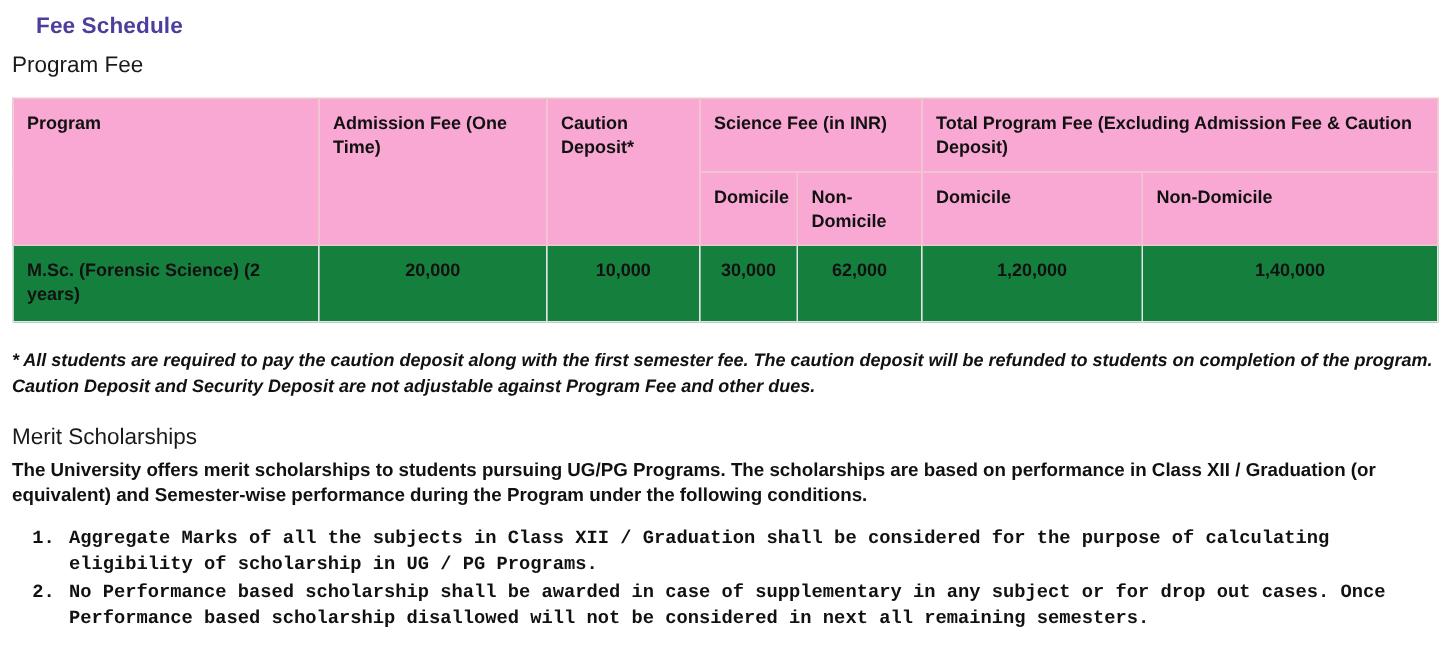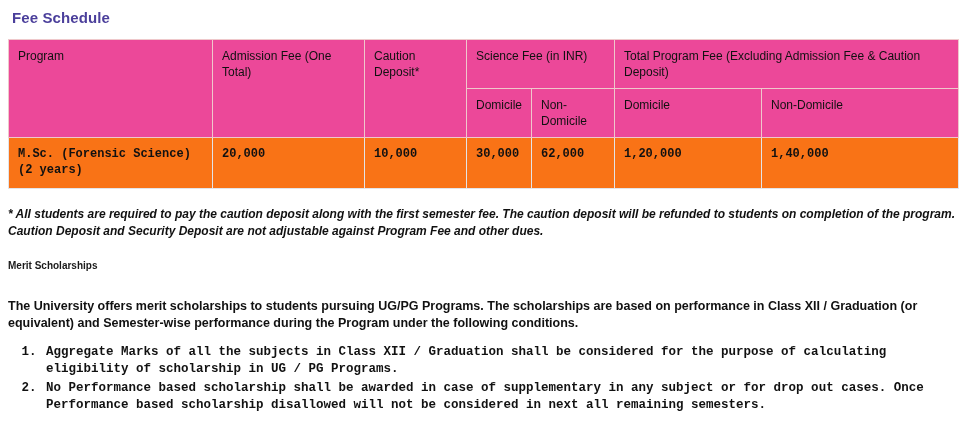--- a/index.html
+++ b/index.html
@@ -18,21 +18,21 @@
     width: 965px;
     height: 440px;
     position: relative;
     box-sizing: border-box;
     padding: 0 8px;
   }
   .fee-schedule-title {
     color: #4b3f9b;
     font-size: 15px;
     font-weight: bold;
-    margin: 9px 0 0 4px;
+    margin: 9px 0 0 16px;
     line-height: 18px;
     letter-spacing: 0.1px;
   }
   .program-fee-title {
     font-size: 15px;
     font-weight: normal;
     color: #1a1a1a;
     margin: 8px 0 0 0;
     line-height: 18px;
   }
@@ -52,69 +52,68 @@
     border: 1px solid #dcdde1;
   }
   table.fee-table th,
   table.fee-table td {
     border: 1px solid #e3e4e8;
     font-size: 12px;
     padding: 8px 9px;
     vertical-align: top;
   }
   table.fee-table thead th {
-    background: #ec4899;
-    font-weight: normal;
+    background: #f9a8d4;
+    font-weight: bold;
     text-align: left;
     color: #111111;
     border-color: #efc8cb;
     line-height: 16px;
   }
   table.fee-table thead th.center {
     text-align: left;
   }
   table.fee-table tbody td {
-    background: #f97316;
+    background: #15803d;
     font-weight: bold;
     color: #111111;
     line-height: 16px;
     height: 34px;
-    font-family: Liberation Mono, monospace;
   }
   table.fee-table tbody td.num {
-    text-align: left;
+    text-align: center;
   }
   .col-program   { width: 204px; }
   .col-admission { width: 152px; }
   .col-caution   { width: 102px; }
   .col-dom       { width: 65px; }
   .col-nondom    { width: 83px; }
   .col-tdom      { width: 147px; }
   .col-tnondom   { width: 197px; }
   .note-italic {
     font-size: 12px;
     font-style: italic;
     font-weight: bold;
     line-height: 17px;
     margin: 17px 0 0 0;
     color: #111111;
     max-width: 950px;
   }
   .merit-title {
-    font-size: 10px;
-    font-weight: bold;
+    font-size: 15px;
+    font-weight: normal;
     color: #1a1a1a;
     margin: 17px 0 0 0;
     line-height: 18px;
   }
   .merit-paragraph {
     font-size: 12.5px;
     font-weight: bold;
     line-height: 17px;
-    margin: 23px 0 0 0;
+    margin: 4px 0 0 0;
     color: #111111;
     max-width: 950px;
   }
   ol.conditions {
     margin: 12px 0 0 0;
     padding-left: 36px;
     font-size: 12.5px;
     font-weight: bold;
     line-height: 17px;
     color: #111111;
@@ -126,36 +125,37 @@
     font-family: Liberation Mono, monospace;
   }
 </style>
 </head>
 <body>
 
 <div class="page">
 
   <h2 class="fee-schedule-title">Fee Schedule</h2>
 
+  <h3 class="program-fee-title">Program Fee</h3>
 
 
   <table class="fee-table">
     <colgroup>
       <col class="col-program">
       <col class="col-admission">
       <col class="col-caution">
       <col class="col-dom">
       <col class="col-nondom">
       <col class="col-tdom">
       <col class="col-tnondom">
     </colgroup>
     <thead>
       <tr>
         <th rowspan="2">Program</th>
-        <th rowspan="2">Admission Fee (One Total)</th>
+        <th rowspan="2">Admission Fee (One Time)</th>
         <th rowspan="2">Caution Deposit*</th>
         <th colspan="2">Science Fee (in INR)</th>
         <th colspan="2">Total Program Fee (Excluding Admission Fee &amp; Caution Deposit)</th>
       </tr>
       <tr>
         <th class="center">Domicile</th>
         <th class="center">Non-Domicile</th>
         <th class="center">Domicile</th>
         <th class="center">Non-Domicile</th>
       </tr>

